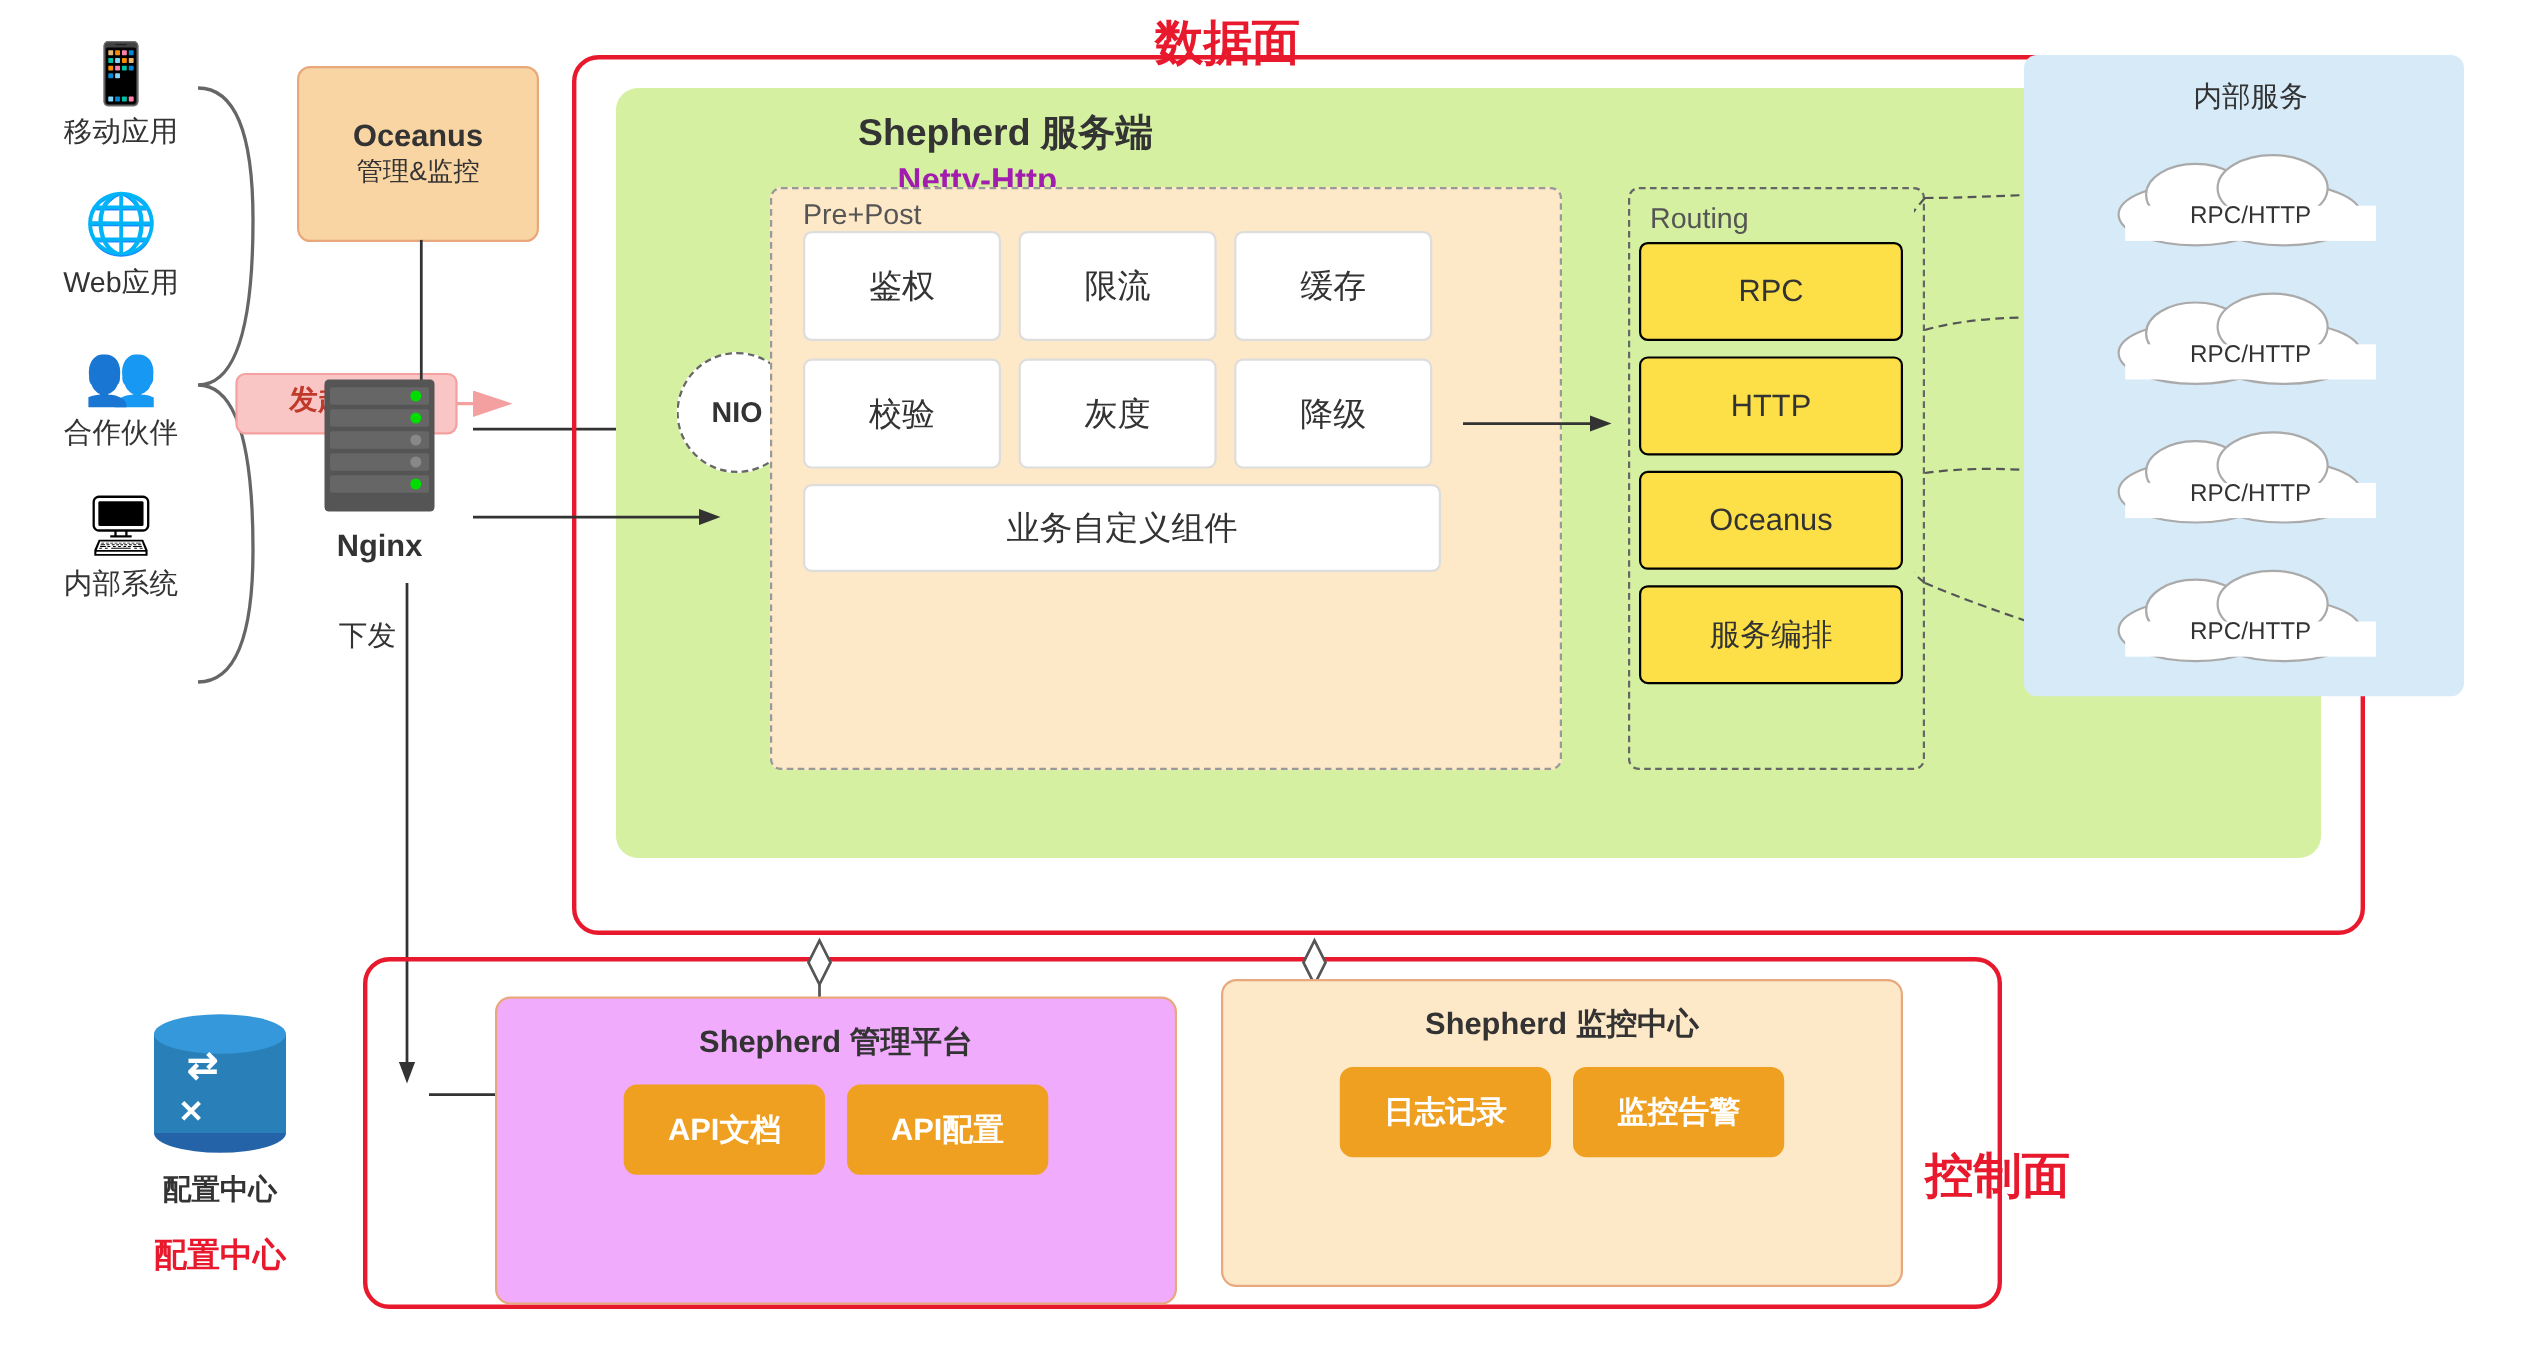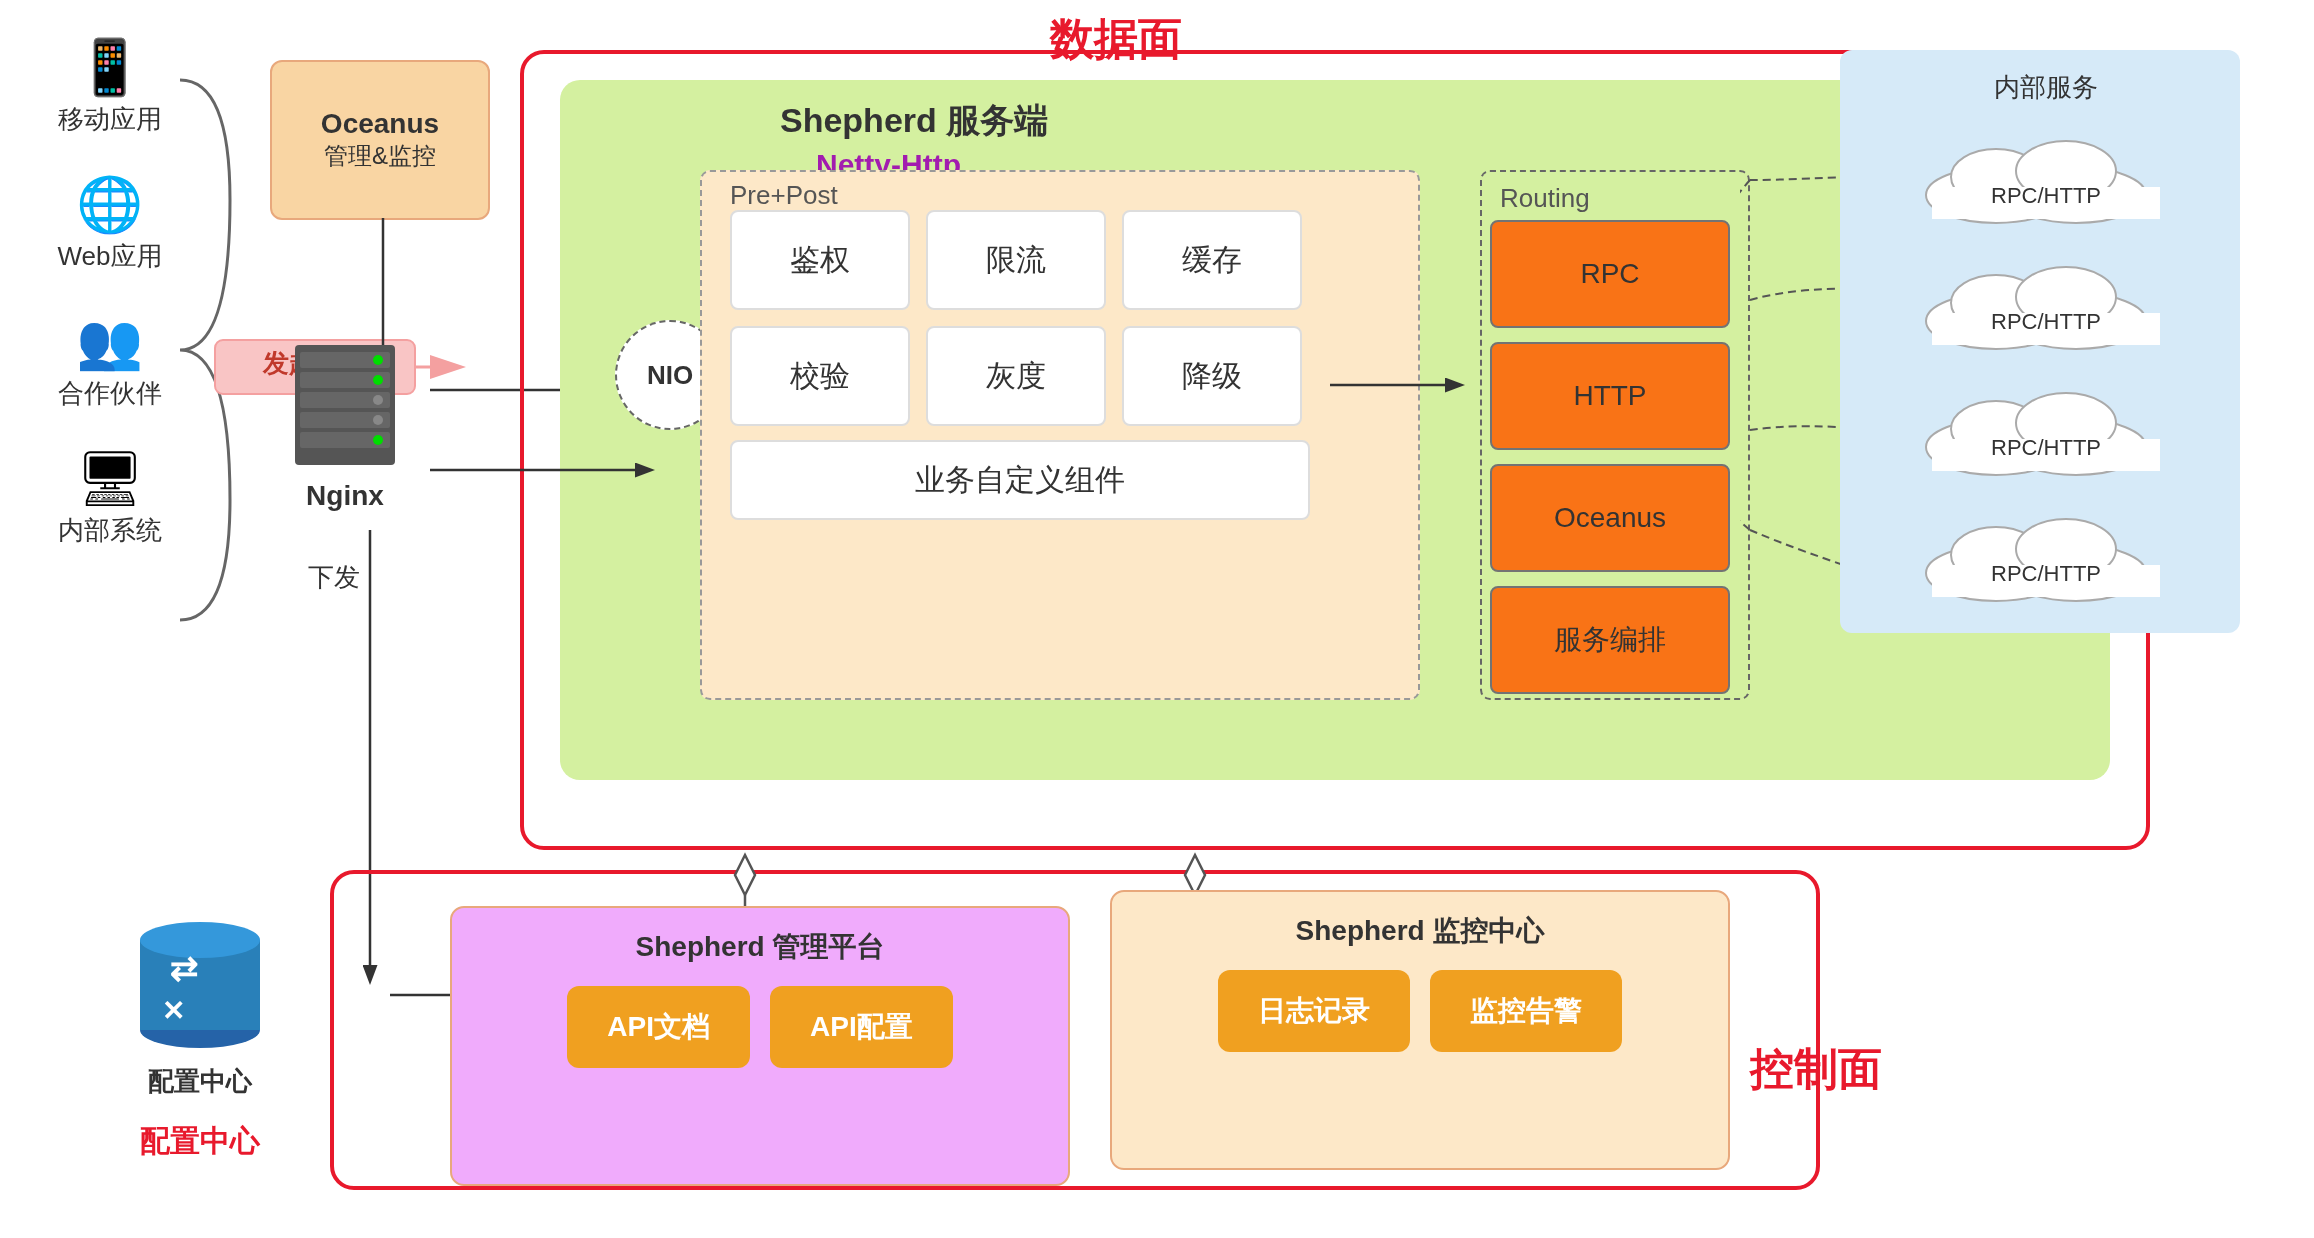--- a/index.html
+++ b/index.html
@@ -240,24 +240,24 @@
       position: absolute;
       left: 1490px;
       top: 220px;
       display: flex;
       flex-direction: column;
       gap: 14px;
       width: 240px;
     }
 
     .routing-cell {
-      background: #f97316;
-      border: 2px solid #737373;
+      background: #fde047;
+      border: 2px solid #000000;
       border-radius: 8px;
-      height: 108px;
+      height: 90px;
       display: flex;
       align-items: center;
       justify-content: center;
       font-size: 28px;
       color: #333;
       font-weight: 500;
     }
 
     
     .internal-services {

